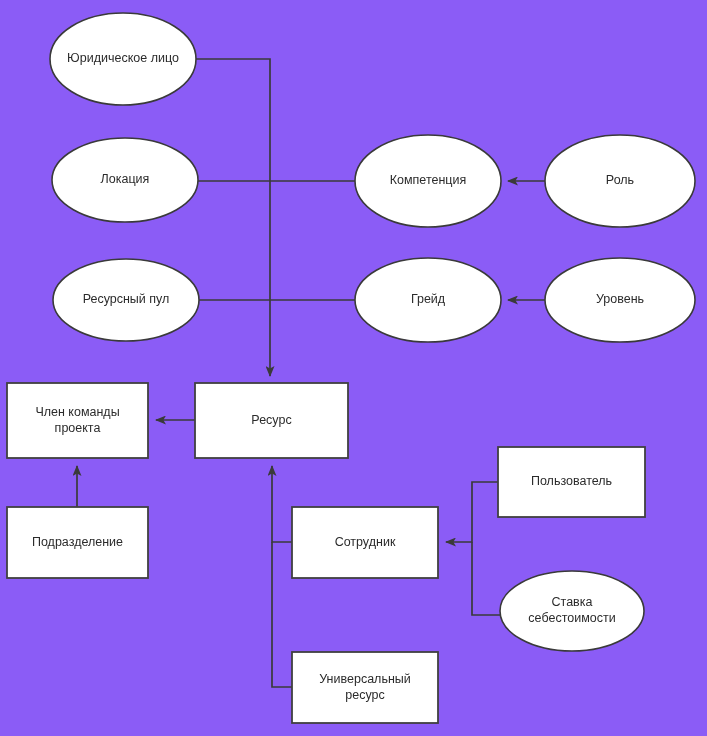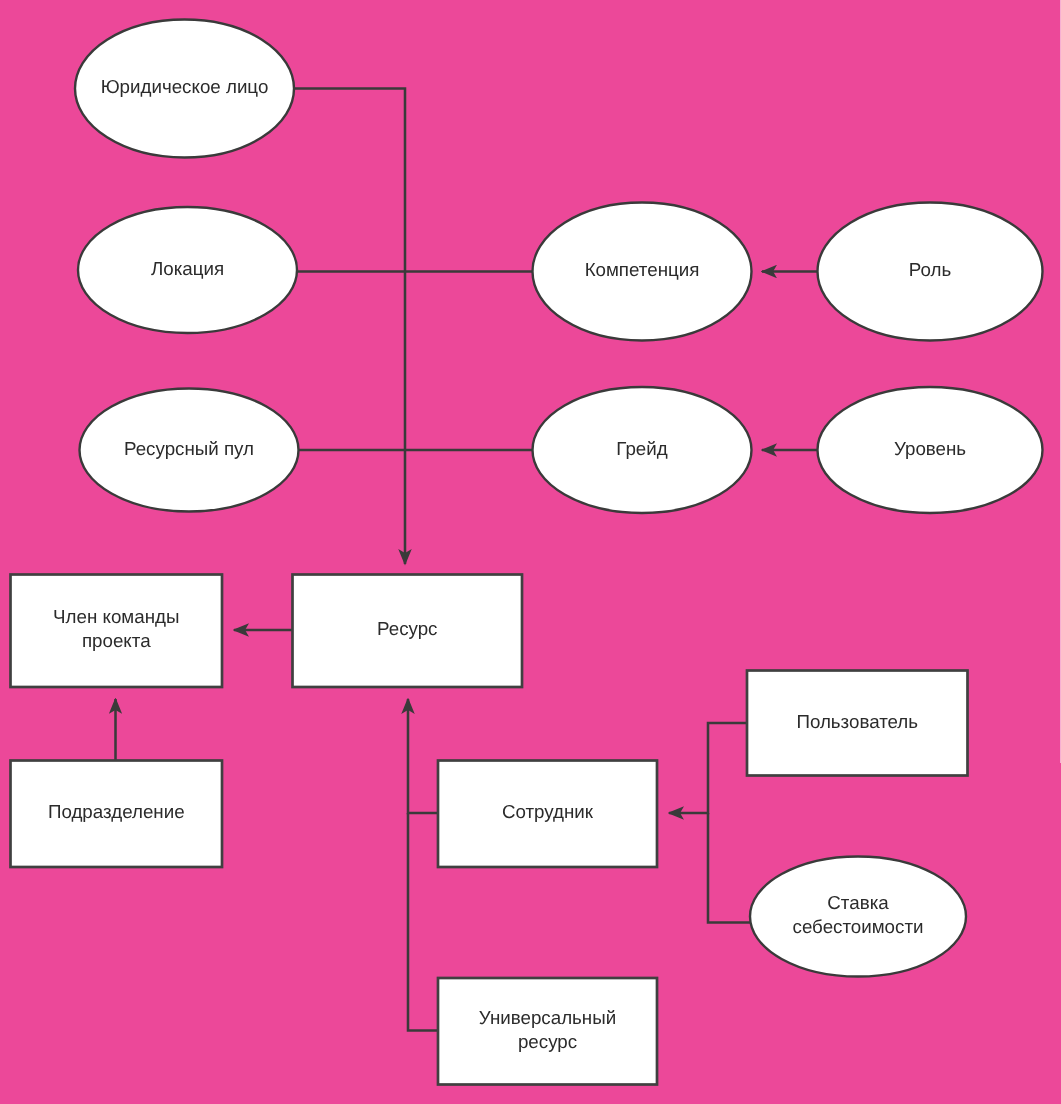--- a/index.html
+++ b/index.html
@@ -4,21 +4,21 @@
 <style>
   html, body {
     margin: 0;
     padding: 0;
     background: #ffffff;
   }
   #canvas-root {
     position: relative;
     width: 707px;
     height: 736px;
-    background: #ec4899;
+    background: #8b5cf6;
     overflow: hidden;
     font-family: "Liberation Sans", sans-serif;
   }
   #diagram-svg {
     position: absolute;
     left: 0;
     top: 0;
     width: 707px;
     height: 736px;
   }

